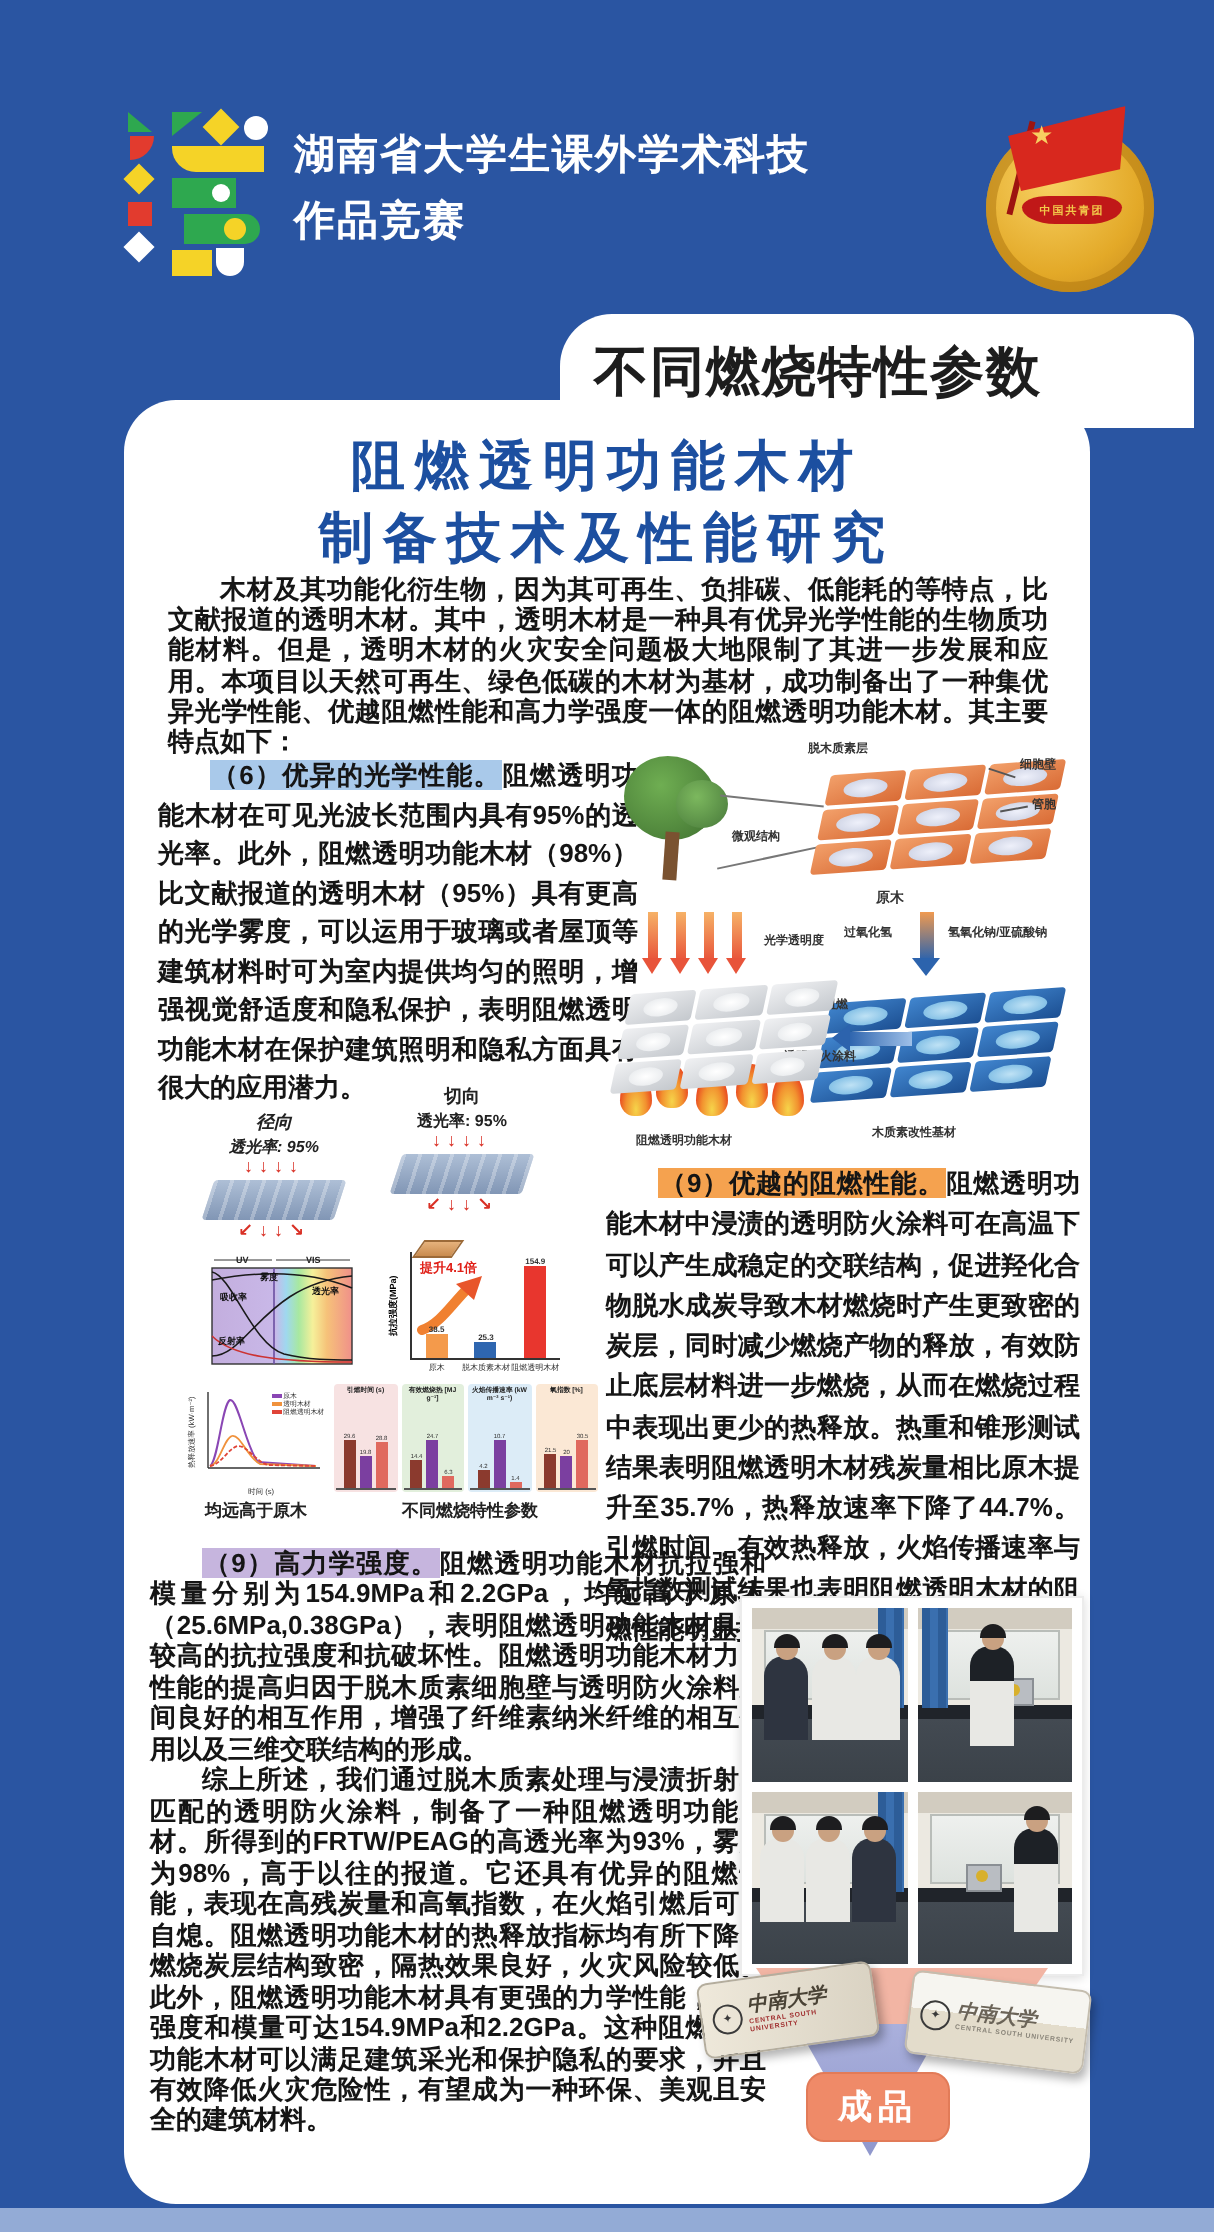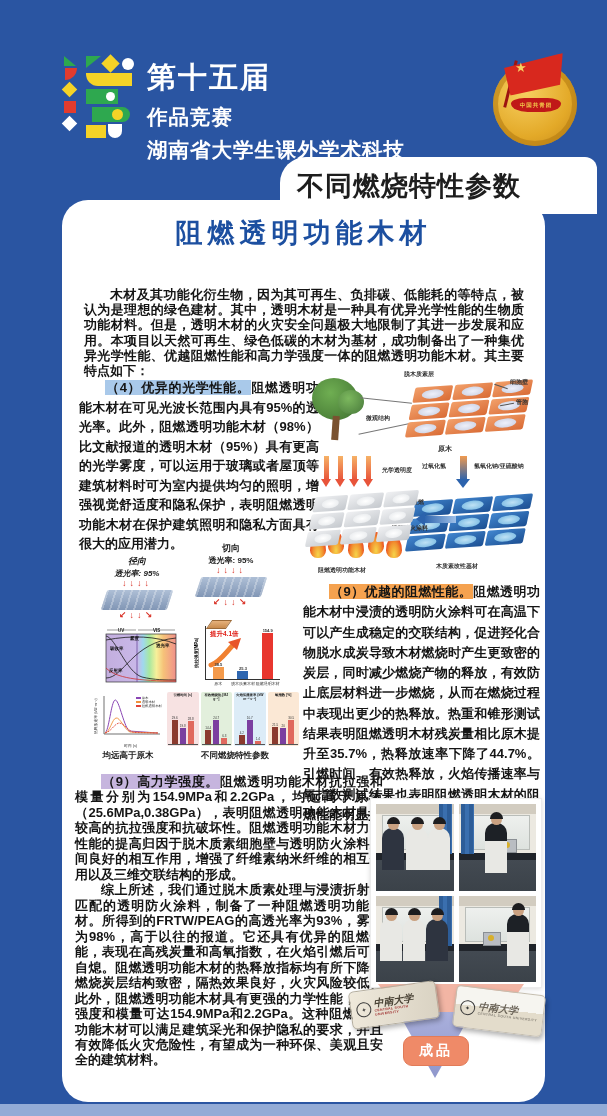--- a/index.html
+++ b/index.html
@@ -154,21 +154,21 @@
            background:linear-gradient(100deg,#efe9db,#d9d2c2);border:1px solid #b4ad9d;}
   .sample2{left:392px;top:790px;width:90px;height:42px;transform:rotate(7deg);
            background:linear-gradient(180deg,#f6f5f0 0 45%,#e3dccb 45%);border:1px solid #c4bdae;}
   .sample .seal{width:13px;height:13px;border:1.5px solid #3a3a3a;border-radius:50%;flex:0 0 auto;
                 display:flex;align-items:center;justify-content:center;font-size:6px;color:#3a3a3a;}
   .sample .nm{font-family:"Liberation Serif","DejaVu Serif",serif;font-style:italic;font-weight:700;font-size:10px;color:#4a4336;line-height:1;}
   .sample .en{font-size:3.4px;letter-spacing:.4px;color:#a03030;font-weight:700;}
   .sample2 .nm{color:#6b6álló458;color:#6b6458;}
   .sample2 .en{color:#8a857a;}
   .badge{position:absolute;left:341px;top:836px;padding:5px 15px;background:#ef8a68;border:1px solid #e27b58;
-         border-radius:9px;color:#fff;font-size:14px;font-weight:700;letter-spacing:3px;z-index:2;}
+         border-radius:9px;color:#fff;font-size:17px;font-weight:700;letter-spacing:3px;z-index:2;}
 </style>
 </head>
 <body>
 
 <div class="bottom-strip"></div>
 
 <header>
   <div class="logo15">
     <div class="l-a1"></div>
       <div class="l-a2"></div>
@@ -181,49 +181,49 @@
       <div class="l-b4"></div>
       <div class="l-b5"></div>
     <div class="l-b6"></div>
       <div class="l-b7"></div>
       <div class="l-b8"></div>
       <div class="l-b9"></div>
       <div class="l-b10"></div>
   </div>
   <div class="hdr-text">
     <div class="hdr-line1">
-      <span class="hdr-edition">第十五届</span>
-    </div>
+    </div>
+    <div class="hdr-org">湖南省大学生课外学术科技</div>
     <div class="hdr-org">作品竞赛</div>
-    <div class="hdr-org">湖南省大学生课外学术科技</div>
   </div>
   <div class="emblem">
     <div class="em-disc"></div>
     <div class="em-pole"></div>
     <div class="em-flag"></div>
     <div class="em-star">★</div>
     <div class="em-banner">
         <span>中国共青团</span>
       </div>
   </div>
 </header>
 
 <div class="category-tab">
   <span>不同燃烧特性参数</span>
 </div>
 
 <main class="card">
 
   <h1 class="title">
     <span>阻燃透明功能木材</span><br>
+    <span>制备技术及性能研究</span>
   </h1>
 
-  <p class="intro">木材及其功能化衍生物，因为其可再生、负排碳、低能耗的等特点，被认为是理想的绿色建材。其中，透明木材是一种具有优异光学性能的生物质功能材料。但是，透明木材的火灾安全问题极大地限制了其进一步发展和应用。本项目以天然可再生、绿色低碳的木材为基材，成功制备出了一种集优异光学性能、优越阻燃性能和高力学强度一体的阻燃透明功能木材。其主要特点如下：</p>
-
-  <p class="sec sec1"><span class="hl hl-blue">（4）优异的光学性能。</span><span>阻燃透明功能木材在可见光波长范围内具有95%的透光率。此外，阻燃透明功能木材（98%）比文献报道的透明木材（95%）具有更高的光学雾度，可以运用于玻璃或者屋顶等建筑材料时可为室内提供均匀的照明，增强视觉舒适度和隐私保护，表明阻燃透明功能木材在保护建筑照明和隐私方面具有很大的应用潜力。</span></p>
+  <p class="intro">木材及其功能化衍生物，因为其可再生、负排碳、低能耗的等特点，比文献报道的透明木材。其中，透明木材是一种具有优异光学性能的生物质功能材料。但是，透明木材的火灾安全问题极大地限制了其进一步发展和应用。本项目以天然可再生、绿色低碳的木材为基材，成功制备出了一种集优异光学性能、优越阻燃性能和高力学强度一体的阻燃透明功能木材。其主要特点如下：</p>
+
+  <p class="sec sec1"><span class="hl hl-blue">（6）优异的光学性能。</span><span>阻燃透明功能木材在可见光波长范围内具有95%的透光率。此外，阻燃透明功能木材（98%）比文献报道的透明木材（95%）具有更高的光学雾度，可以运用于玻璃或者屋顶等建筑材料时可为室内提供均匀的照明，增强视觉舒适度和隐私保护，表明阻燃透明功能木材在保护建筑照明和隐私方面具有很大的应用潜力。</span></p>
 
   <div class="diagram">
     <div class="tree-canopy"></div>
     <div class="tree-canopy2"></div>
     <div class="tree-trunk"></div>
     <div class="mline1"></div>
     <div class="mline2"></div>
     <div class="dlab" style="left:58px;top:44px;">微观结构</div>
 
     <div class="wgrid grid-orange">

